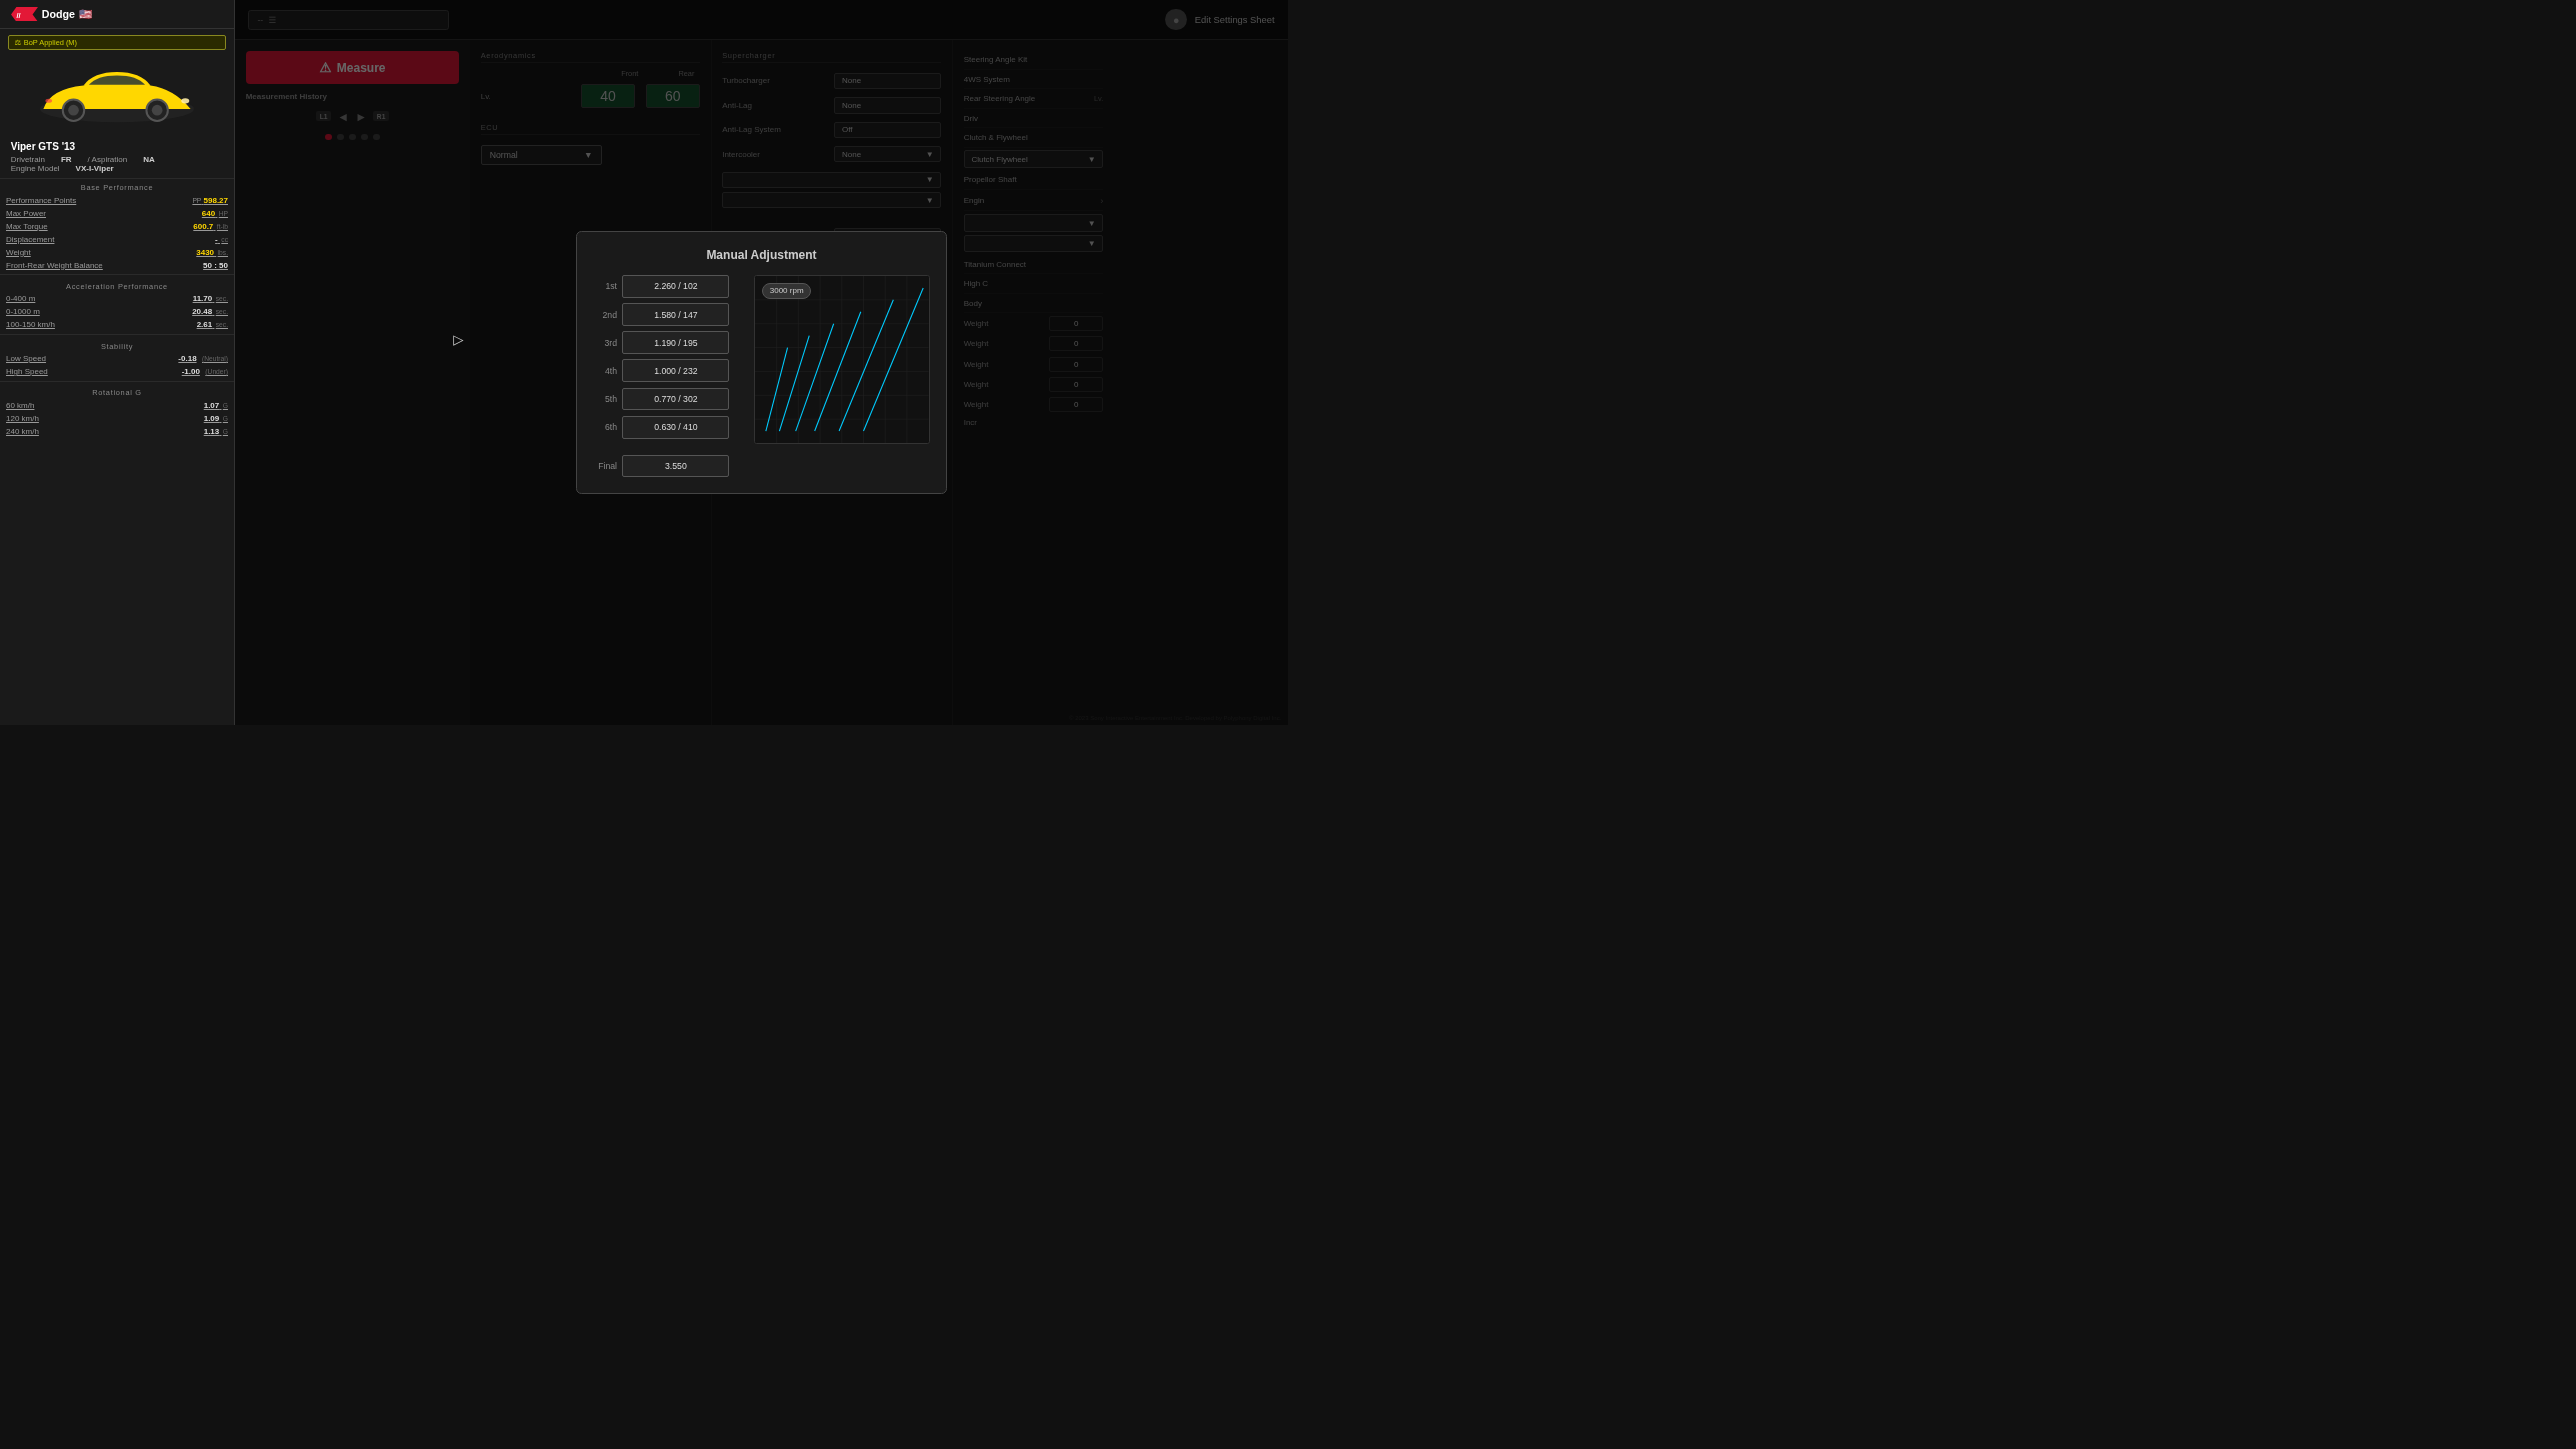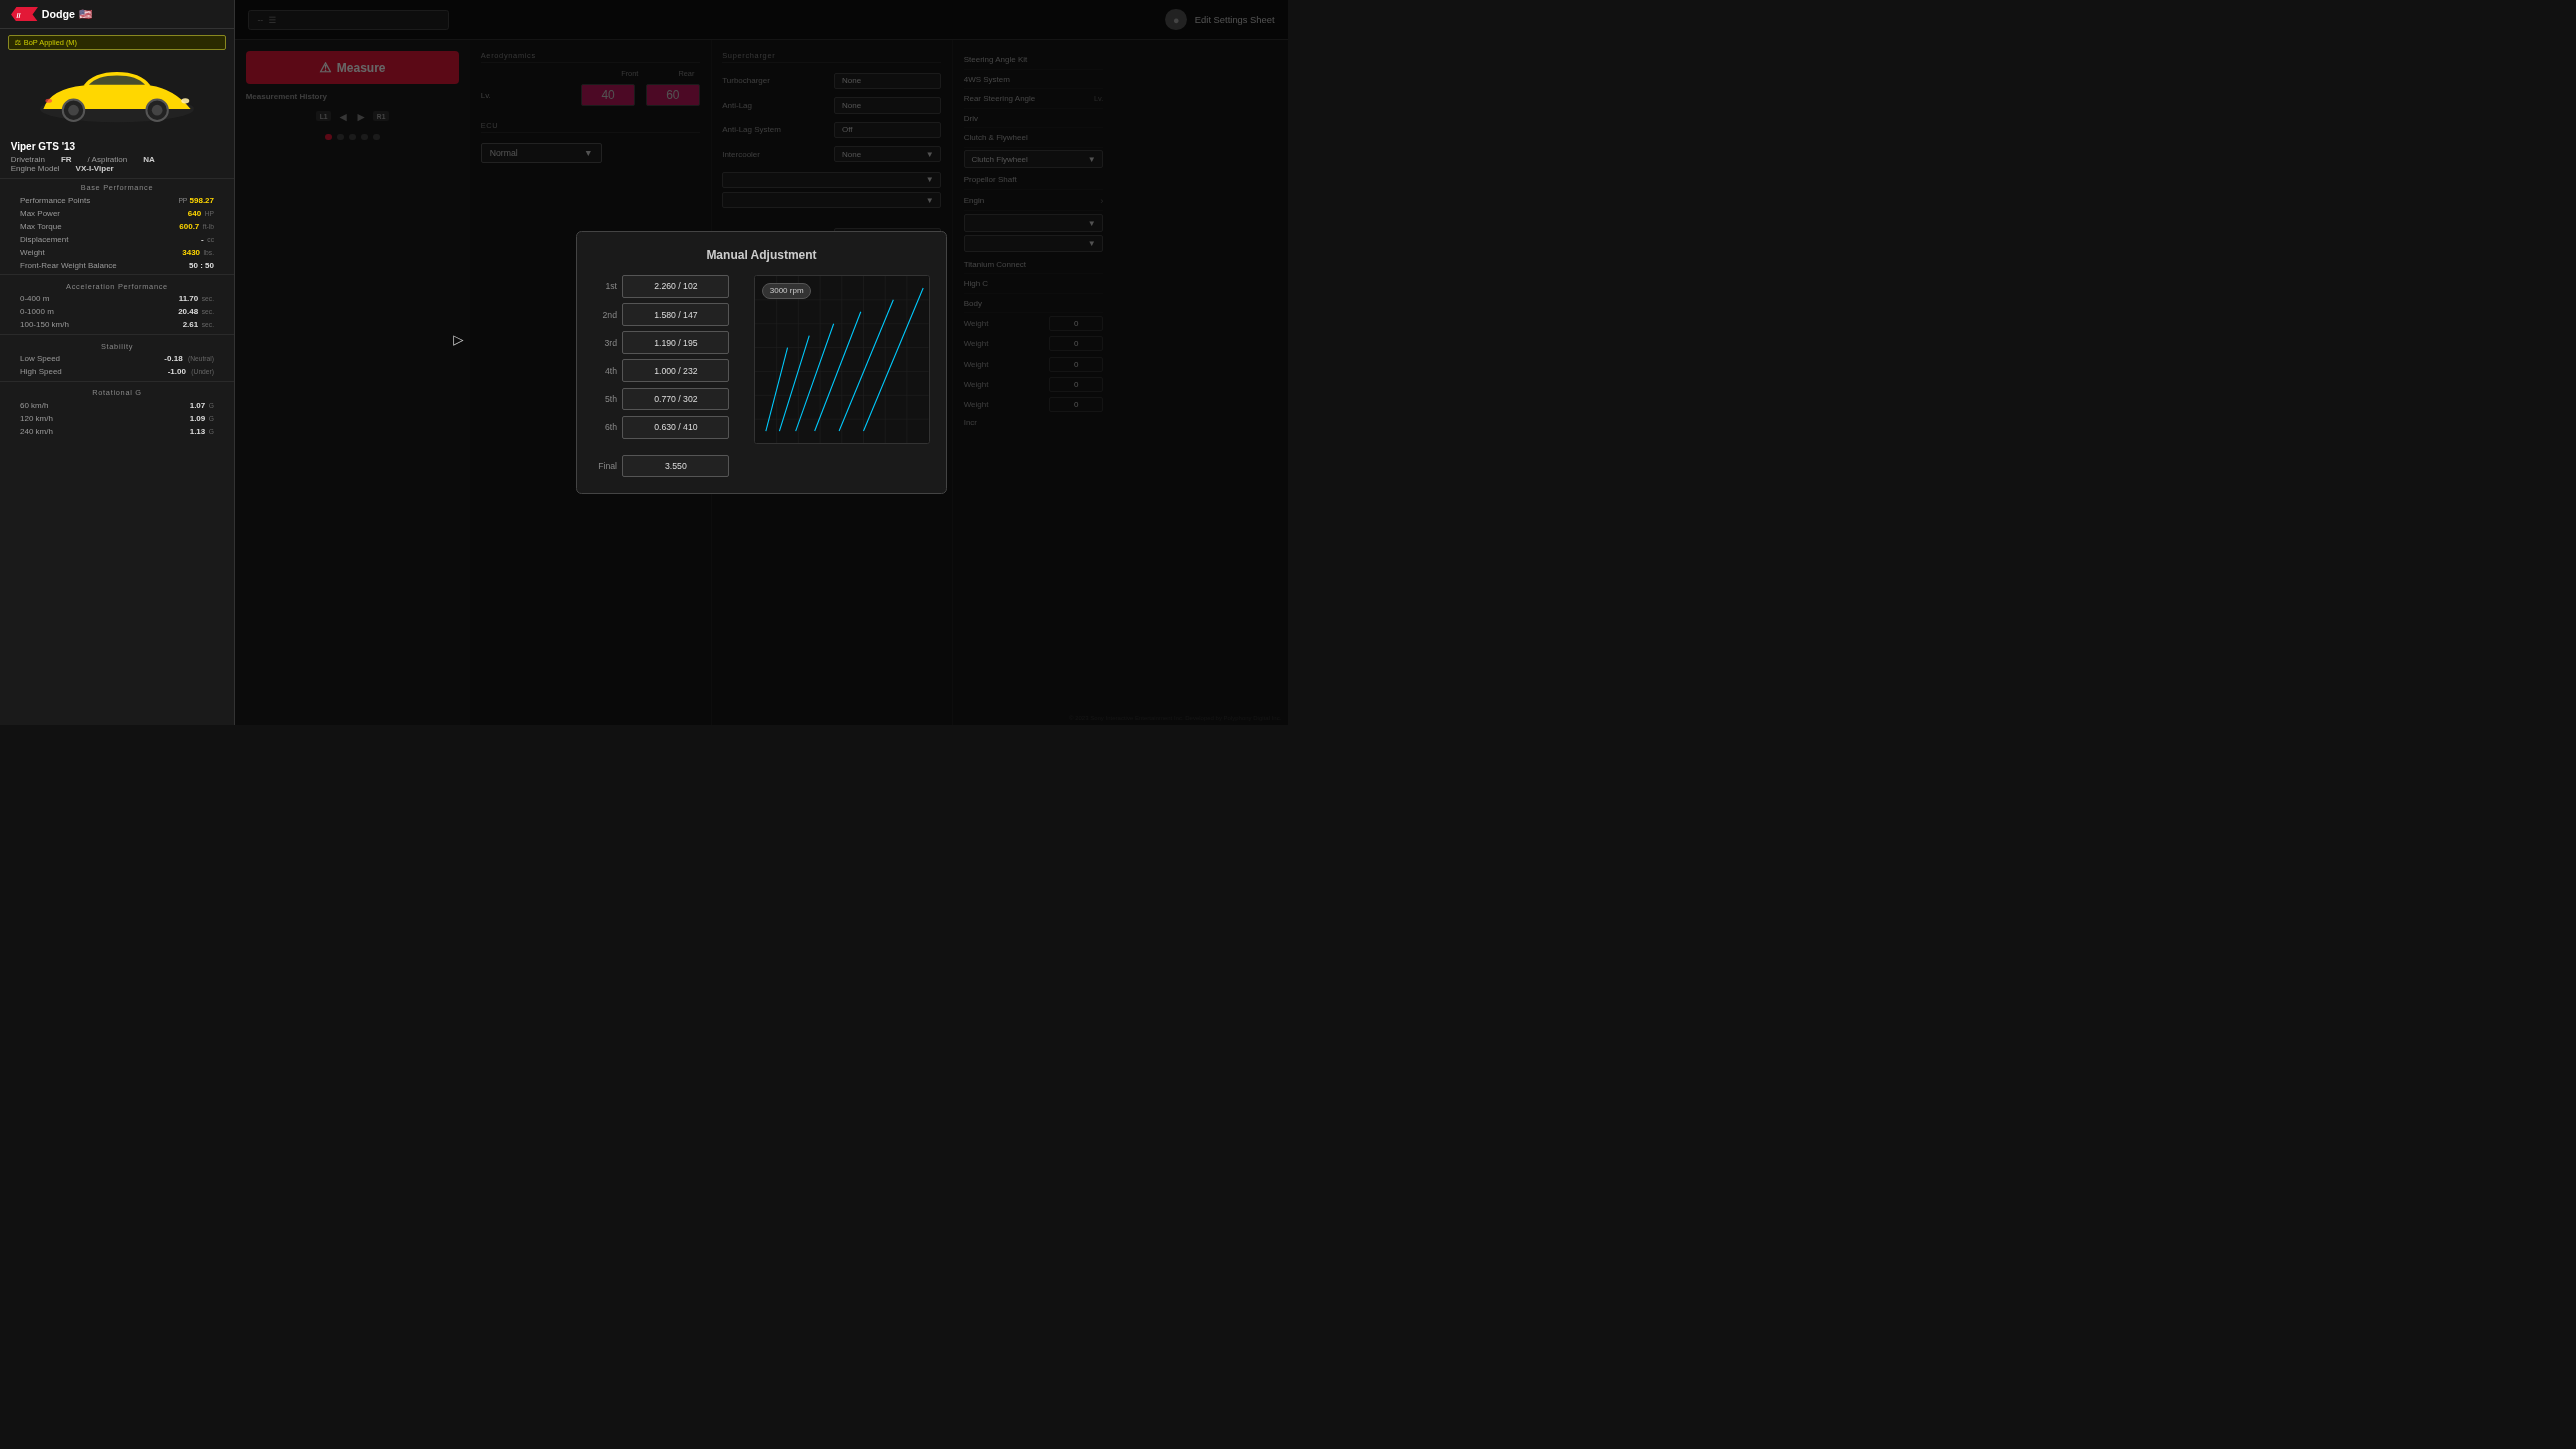--- a/index.html
+++ b/index.html
@@ -94,23 +94,24 @@
       font-size: 7.4px;
       text-align: center;
       padding: 4px 0 1.3px;
       letter-spacing: 0.7px;
     }
 
     .stat-row {
       display: flex;
       justify-content: space-between;
       align-items: center;
-      padding: 2px 20px;
+      padding: 2px 6px;
       font-size: 8px;
       color: #999;
+      text-decoration: underline;
     }
 
     .stat-row .val {
       color: #FFD700;
       font-weight: bold;
     }
 
     .stat-row .val.white {
       color: #ddd;
     }
@@ -314,26 +315,26 @@
     .settings-row {
       display: flex;
       align-items: center;
       justify-content: space-between;
       padding: 4px 0;
       font-size: 8px;
       color: #999;
     }
 
     .settings-value {
-      background: #be185d;
+      background: #14532d;
       border: 0.7px solid #444;
       border-radius: 2px;
       padding: 2.7px 6.7px;
       color: #ccc;
-      font-size: 12px;
+      font-size: 14px;
       min-width: 54px;
       text-align: center;
     }
 
     .dropdown-value {
       background: #222;
       border: 0.7px solid #444;
       border-radius: 2px;
       padding: 2.7px 6.7px;
       color: #ccc;

